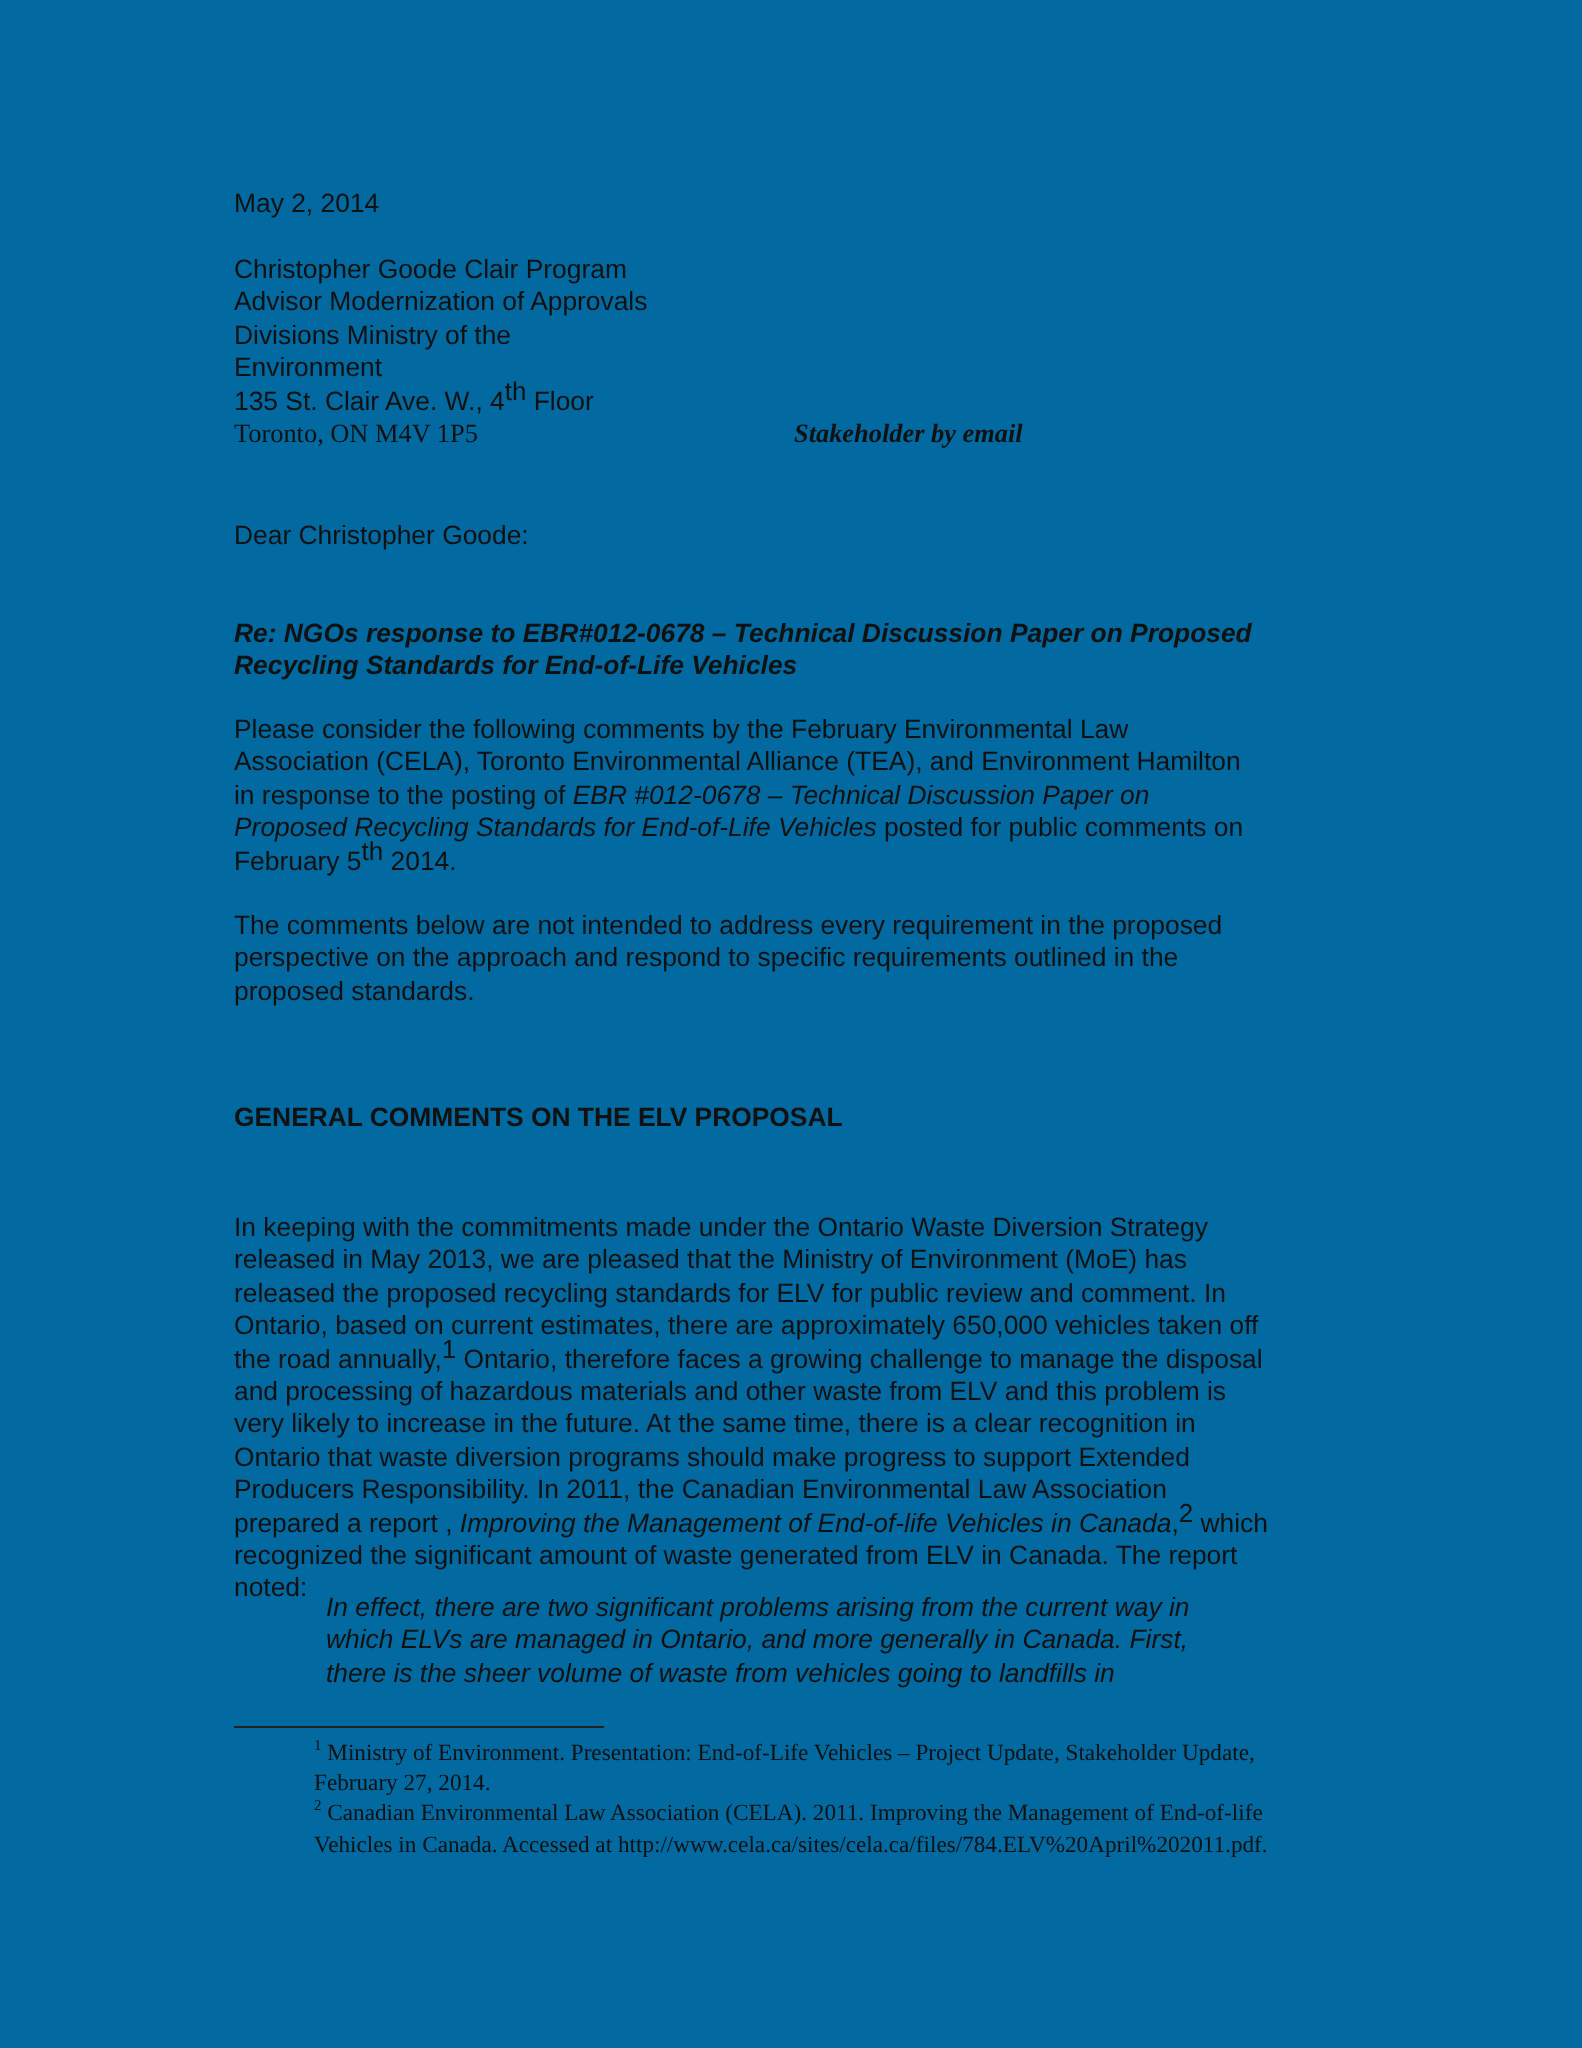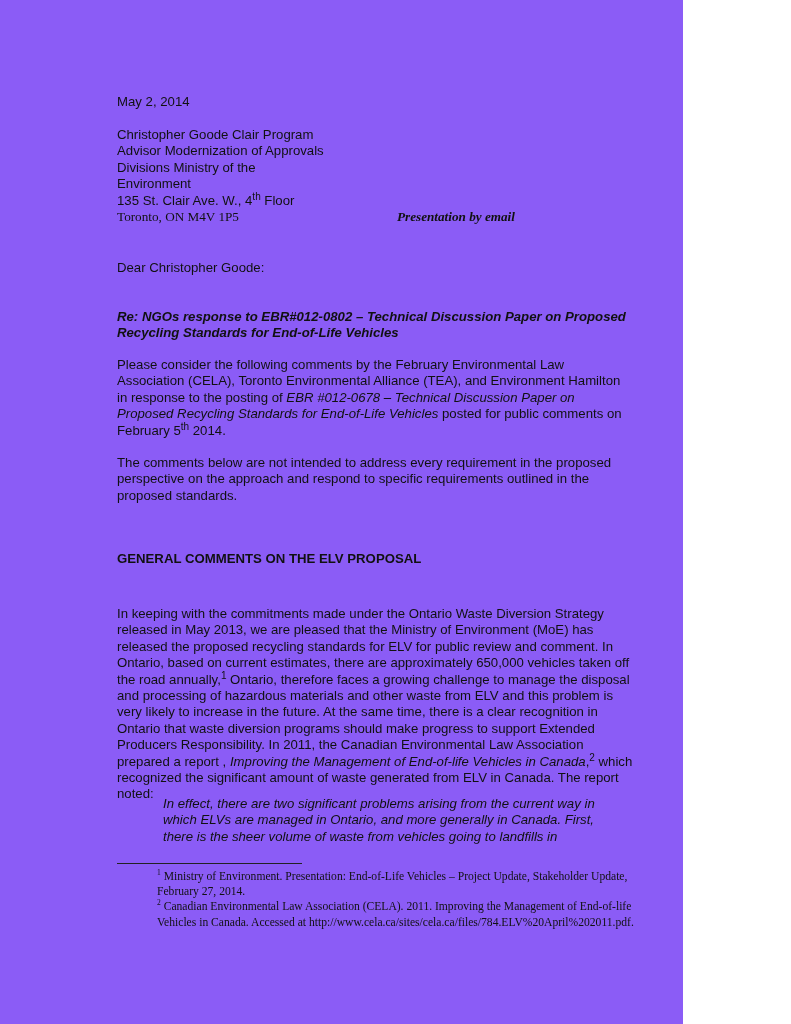--- a/index.html
+++ b/index.html
@@ -1,52 +1,52 @@
 <!DOCTYPE html>
 <html><head>
 <meta charset="utf-8">
 <style>
   html, body { margin:0; padding:0; background:#ffffff; }
   body { width:791px; height:1024px; position:relative; overflow:hidden; }
-  .page { position:absolute; left:0; top:0; width:683px; height:1024px; background:#8b5cf6; color:#111; }
+  .page { position:absolute; left:0; top:0; width:791px; height:1024px; background:#0369a1; color:#111; }
   .sans { font-family:"Liberation Sans", sans-serif; font-size:13.2px; line-height:16.4px; }
   .serif { font-family:"Liberation Serif", serif; font-size:11.6px; line-height:15.2px; }
   .blk { position:absolute; left:117px; width:560px; }
   .line { white-space:nowrap; }
   .it { font-style:italic; }
   .b { font-weight:bold; }
-  sup { font-size:10px; line-height:0; vertical-align:5px; }
+  sup { font-size:13px; line-height:0; vertical-align:5px; }
   .fn sup { font-size:7.5px; vertical-align:5px; }
   .rule { position:absolute; left:117px; top:863px; width:185px; height:0; border-top:1px solid #222; }
   .trans { position:absolute; left:397px; }
 </style>
 </head>
 <body>
 
 <div class="page">
 
   <div class="blk sans" style="top:94px;">
     <div class="line">May 2, 2014</div>
   </div>
 
   <div class="blk sans" style="top:127px;">
     <div class="line">Christopher Goode Clair Program</div>
     <div class="line">Advisor Modernization of Approvals</div>
     <div class="line">Divisions Ministry of the</div>
     <div class="line">Environment</div>
     <div class="line"><span>135 St. Clair Ave. W., 4</span><sup>th</sup><span> Floor</span></div>
-    <div class="line" style="position:relative;font-family:Liberation Serif, serif;"><span>Toronto, ON  M4V 1P5</span><span class="trans it b" style="left:280px;top:0;">Presentation by email</span></div>
+    <div class="line" style="position:relative;font-family:Liberation Serif, serif;"><span>Toronto, ON  M4V 1P5</span><span class="trans it b" style="left:280px;top:0;">Stakeholder by email</span></div>
   </div>
 
   <div class="blk sans" style="top:260px;">
     <div class="line">Dear Christopher Goode:</div>
   </div>
 
   <div class="blk sans it b" style="top:309px;">
-    <div class="line">Re:  NGOs response to EBR#012-0802 – Technical Discussion Paper on Proposed</div>
+    <div class="line">Re:  NGOs response to EBR#012-0678 – Technical Discussion Paper on Proposed</div>
     <div class="line">Recycling Standards for End-of-Life Vehicles</div>
   </div>
 
   <div class="blk sans" style="top:357px;">
     <div class="line">Please consider the following comments by the February Environmental Law</div>
     <div class="line">Association (CELA), Toronto Environmental Alliance (TEA), and Environment Hamilton</div>
     <div class="line"><span>in response to the posting of </span><span class="it">EBR #012-0678 – Technical Discussion Paper on</span></div>
     <div class="line"><span class="it">Proposed Recycling Standards for End-of-Life Vehicles</span><span> posted for public comments on</span></div>
     <div class="line"><span>February 5</span><sup>th</sup><span> 2014.</span></div>
   </div>

